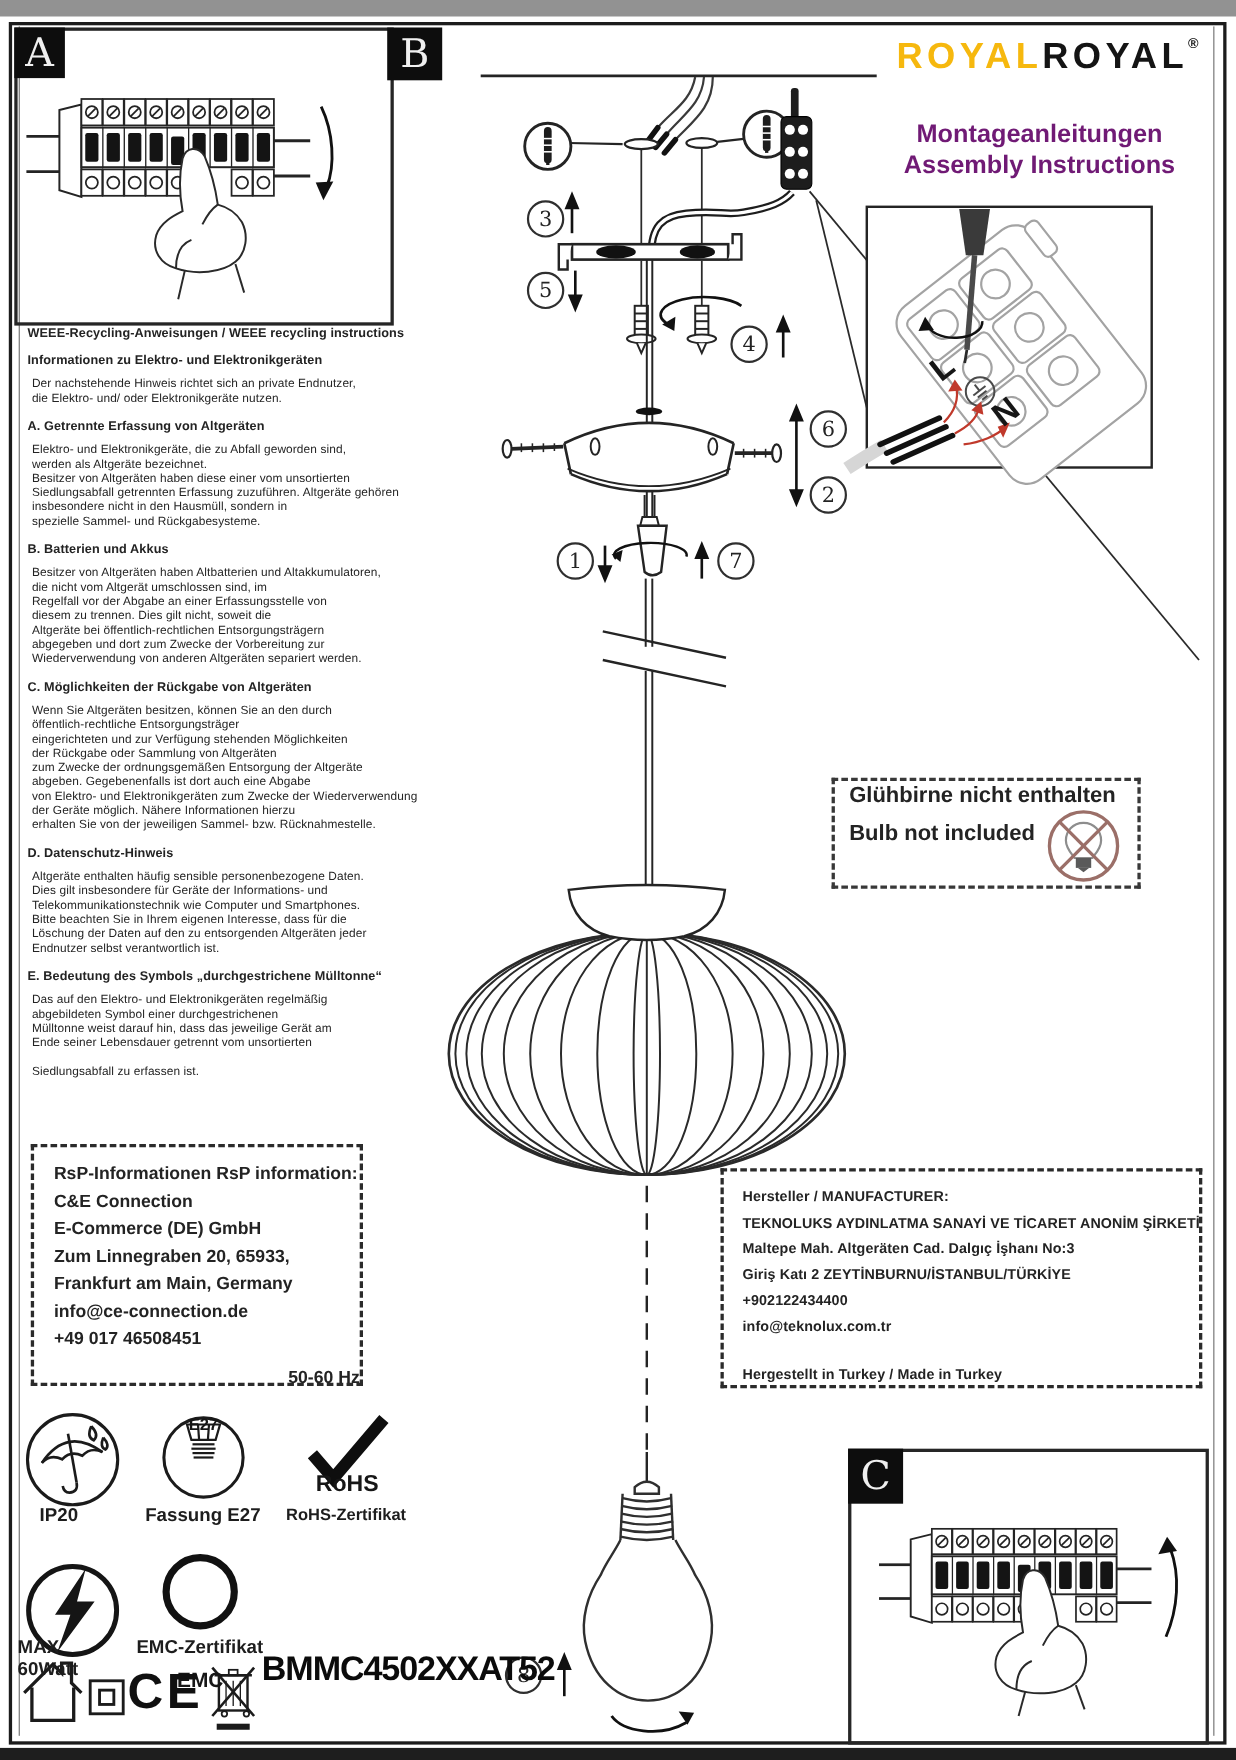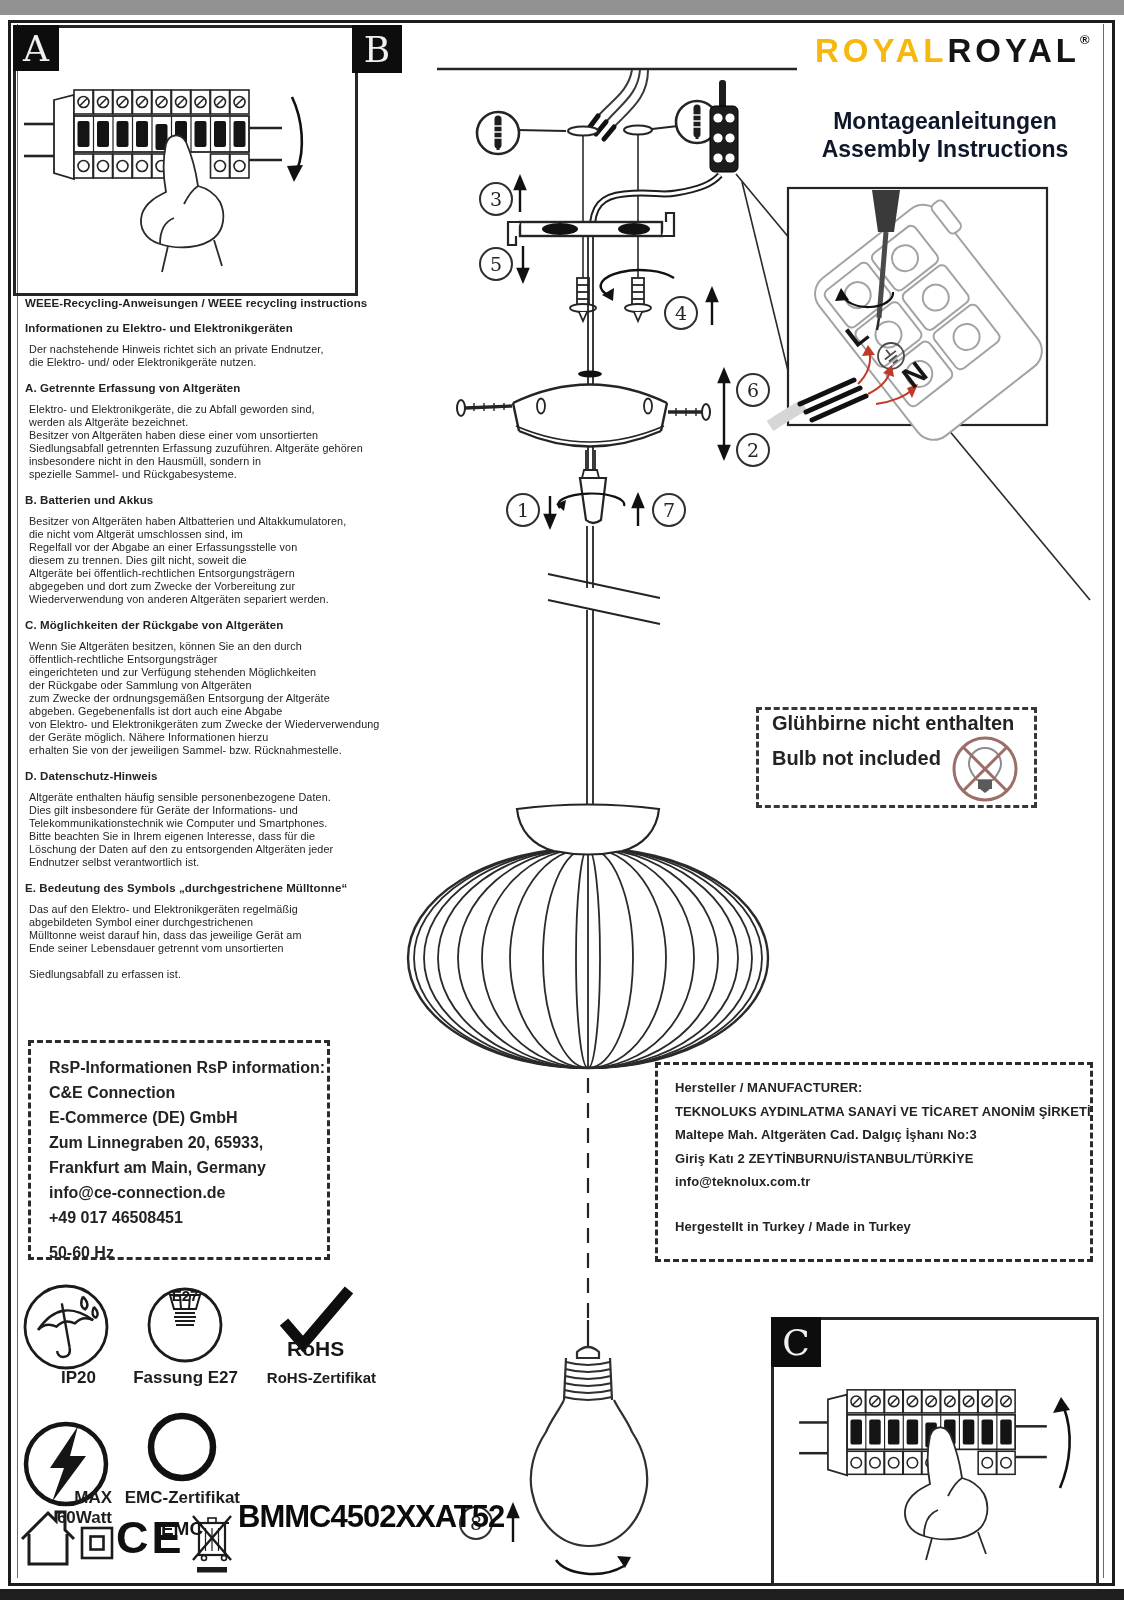--- a/index.html
+++ b/index.html
@@ -11,40 +11,40 @@
   .innerline{position:absolute;top:24px;width:1px;height:1554px;background:#6b6b6b;}
   .art{position:absolute;left:0;top:0;}
   .seclabel{position:absolute;width:46px;height:46px;background:#0d0d0d;color:#f0f0f0;
             display:flex;align-items:center;justify-content:center;
             font:36px "DejaVu Serif",serif;}
   .boxsolid{position:absolute;border:3px solid #262626;background:transparent;}
   .brand{position:absolute;left:815px;top:32px;font-weight:bold;font-size:33px;letter-spacing:4px;white-space:nowrap;}
   .brand .royal{color:#F6B80E;}
   .brand .tech{color:#141414;}
   .brand .reg{font-size:13px;vertical-align:18px;letter-spacing:0;color:#141414;}
-  .titleline{position:absolute;left:790px;width:310px;text-align:center;font-weight:bold;font-size:23px;color:#0f172a;}
+  .titleline{position:absolute;left:790px;width:310px;text-align:center;font-weight:bold;font-size:23px;color:#701a75;}
   .weee{position:absolute;left:25px;top:297px;width:410px;}
   .weee .wt{font-size:11.5px;font-weight:bold;margin:0 0 10px 0;letter-spacing:.1px;}
   .weee .wh{font-size:11.5px;font-weight:bold;margin:13px 0 9px 0;letter-spacing:.1px;}
   .weee .wp{font-size:10.8px;line-height:13px;margin:4px;white-space:pre-line;letter-spacing:.1px;}
   .rsp{position:absolute;left:28px;top:1040px;width:302px;height:220px;border:3px dashed #2b2b2b;box-sizing:border-box;padding:12px 0 0 18px;}
   .rsp .line{font-size:16px;font-weight:bold;line-height:25px;white-space:nowrap;}
-  .rsp .gap{margin-top:10px;}
+  .rsp .gap{margin-top:10px;text-align:right;}
   .mfr{position:absolute;left:655px;top:1062px;width:438px;height:200px;border:3px dashed #2b2b2b;box-sizing:border-box;padding:11px 0 0 17px;}
   .mfr .line{font-size:13px;font-weight:bold;line-height:23.5px;white-space:nowrap;letter-spacing:.1px;}
   .mfr .gap{margin-top:21px;}
   .bulbnote{position:absolute;left:756px;top:707px;width:281px;height:101px;border:3px dashed #383838;box-sizing:border-box;}
   .bn-l1{position:absolute;left:772px;top:712px;font-size:20px;font-weight:bold;}
   .bn-l2{position:absolute;left:772px;top:747px;font-size:20px;font-weight:bold;}
   .stepnum{position:absolute;width:30px;height:30px;border:2px solid #2f2f2f;border-radius:50%;
            display:flex;align-items:center;justify-content:center;
            font:19px "DejaVu Serif",serif;color:#242424;background:transparent;}
   .wirelabel{position:absolute;font-weight:bold;font-size:30px;color:#161616;transform:rotate(-38deg);}
   .badgetext{position:absolute;text-align:center;font-weight:bold;color:#161616;}
-  .certlabel{position:absolute;text-align:right;font-weight:bold;color:#1d1d1d;}
+  .certlabel{position:absolute;text-align:left;font-weight:bold;color:#1d1d1d;}
   .modelcode{position:absolute;left:238px;top:1499px;font-size:31px;font-weight:bold;letter-spacing:-1px;color:#0b0b0b;}
   .cemark{position:absolute;left:116px;top:1512px;font-size:45px;font-weight:bold;letter-spacing:3px;color:#101010;}
 </style>
 </head>
 <body>
 
 <div class="page">
 
   <div class="band-top"></div>
   <div class="band-bottom"></div>
@@ -569,20 +569,21 @@
     <div class="line">info@ce-connection.de</div>
     <div class="line">+49 017 46508451</div>
     <div class="line gap">50-60 Hz</div>
   </div>
 
   <div class="mfr">
     <div class="line">Hersteller / MANUFACTURER:</div>
     <div class="line">TEKNOLUKS AYDINLATMA SANAYİ VE TİCARET ANONİM ŞİRKETİ</div>
     <div class="line">Maltepe Mah. Altgeräten Cad. Dalgıç İşhanı No:3</div>
     <div class="line">Giriş Katı 2 ZEYTİNBURNU/İSTANBUL/TÜRKİYE</div>
+    <div class="line">+902122434400</div>
     <div class="line">info@teknolux.com.tr</div>
     <div class="line gap">Hergestellt in Turkey / Made in Turkey</div>
   </div>
 
   <div class="badgetext" style="left:167px;top:1287px;width:36px;font-size:15px;">E27</div>
   <div class="badgetext" style="left:287px;top:1337px;width:70px;font-size:21px;text-align:left;">RoHS</div>
   <div class="badgetext" style="left:156px;top:1518px;width:52px;font-size:19px;">EMC</div>
   <div class="certlabel" style="left:36px;top:1368px;width:60px;font-size:17px;">IP20</div>
   <div class="certlabel" style="left:132px;top:1368px;width:106px;font-size:17px;">Fassung E27</div>
   <div class="certlabel" style="left:260px;top:1369px;width:116px;font-size:15px;">RoHS-Zertifikat</div>

